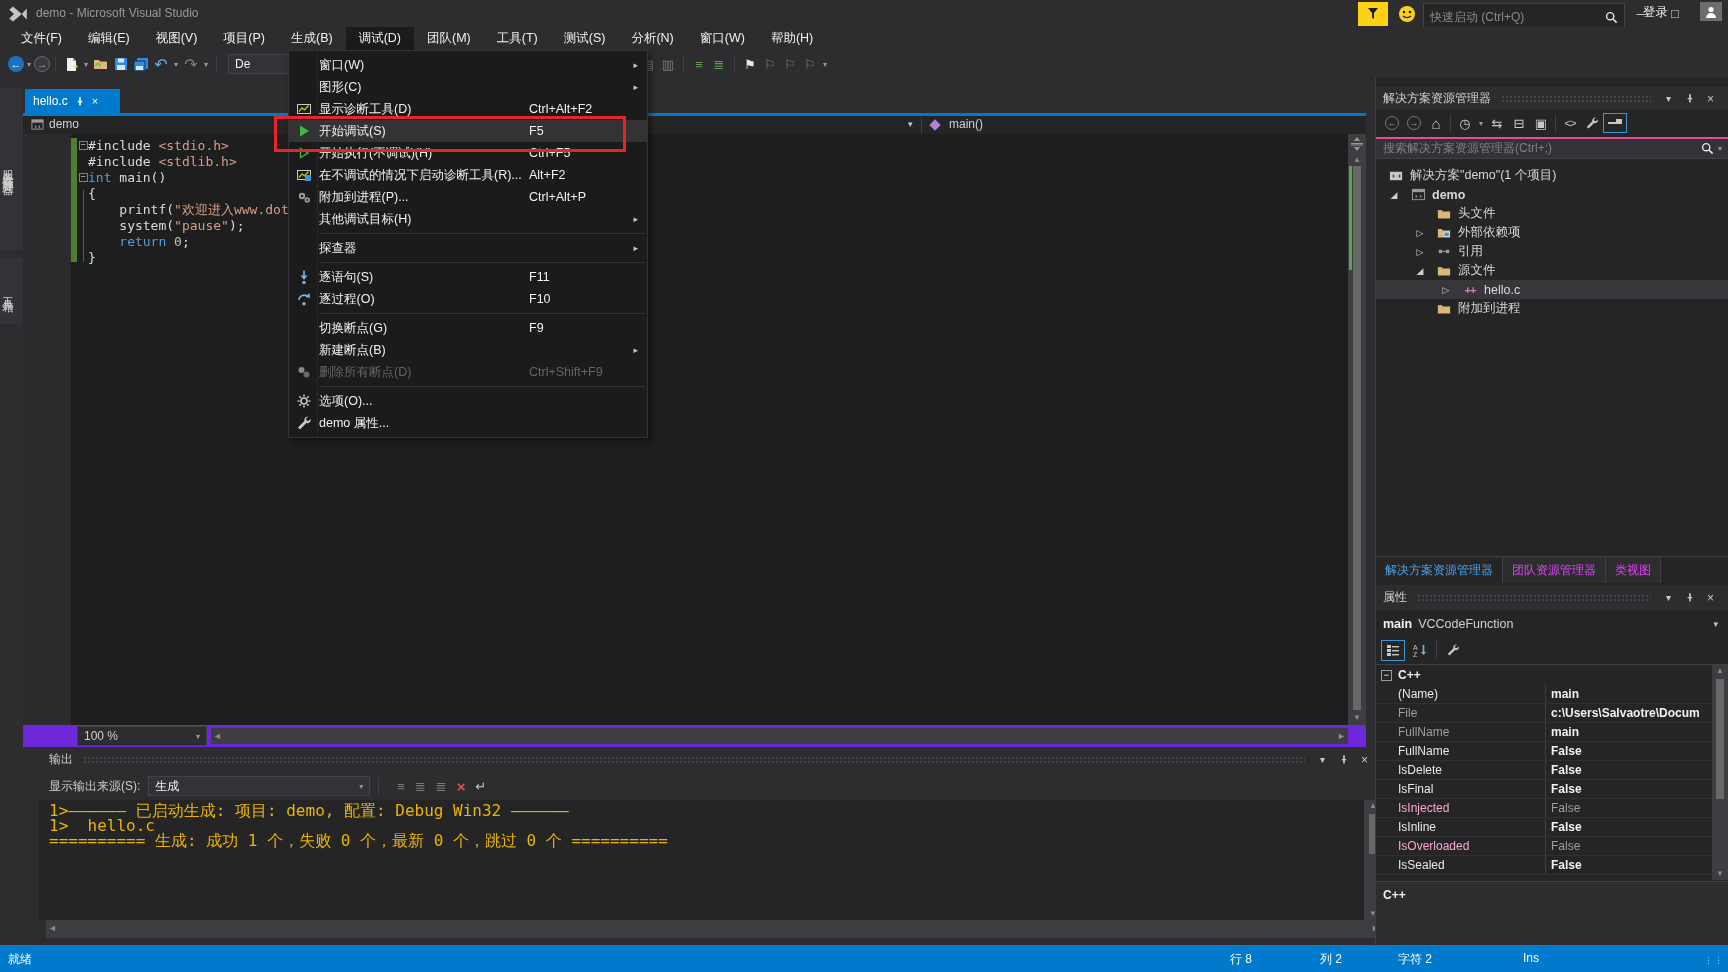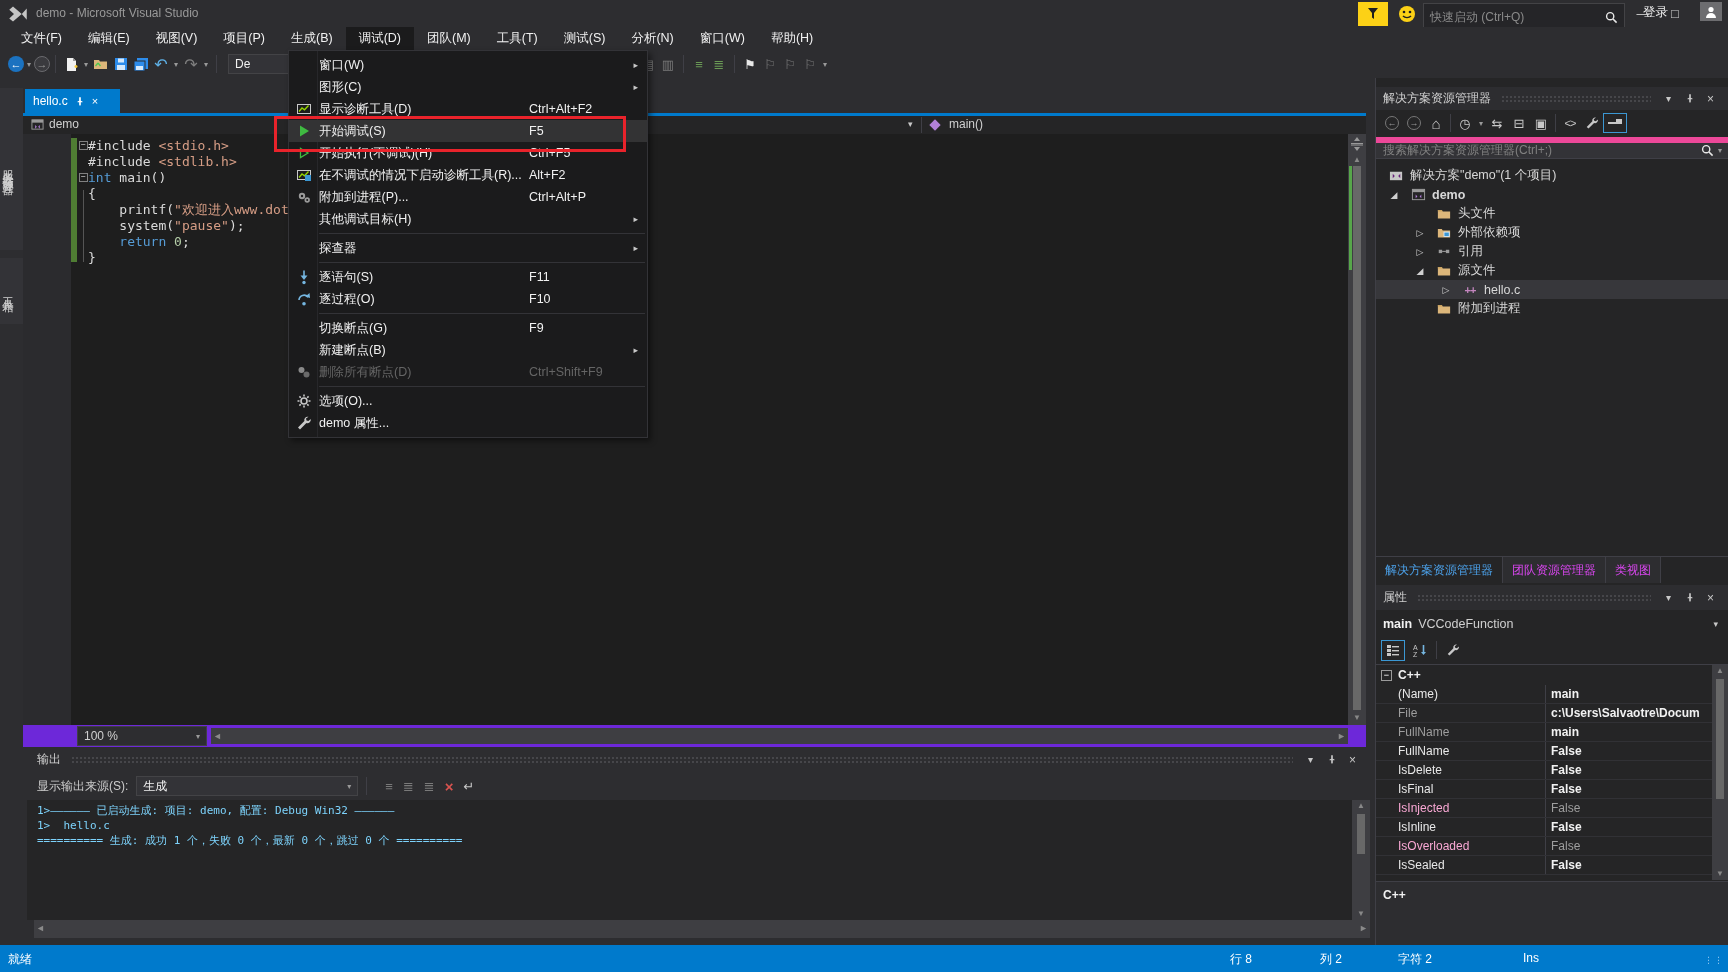--- a/index.html
+++ b/index.html
@@ -52,40 +52,40 @@
   .vs-grip{position:absolute;left:0;top:0;width:18px;height:20px;background:#3e3e42;color:#999;display:flex;align-items:center;justify-content:center;}
   .vs-up{position:absolute;left:0;top:20px;width:18px;height:12px;color:#888;font-size:8px;text-align:center;line-height:12px;}
   .vs-thumb{position:absolute;left:5px;top:32px;width:8px;height:544px;background:#686868;}
   .vs-green{position:absolute;left:1px;top:32px;width:3px;height:104px;background:#57a64a;}
   .vs-down{position:absolute;left:0;bottom:1px;width:18px;height:12px;color:#888;font-size:8px;text-align:center;line-height:12px;}
   .zoomrow{position:absolute;left:0;top:647px;width:100%;height:22px;background:#6d28d9;}
   .zoomcombo{position:absolute;left:54px;top:1px;width:130px;height:20px;background:#2d2d30;border:1px solid #3f3f46;box-sizing:border-box;display:flex;align-items:center;font-size:12px;color:#d0d0d0;padding:0 6px;justify-content:space-between;}
   .hscroll{position:absolute;left:188px;top:3px;width:1137px;height:16px;background:#3e3e42;color:#8a8a8a;}
   .hs-l{position:absolute;left:2px;top:0;font-size:9px;line-height:16px;} .hs-r{position:absolute;right:2px;top:0;font-size:9px;line-height:16px;}
   
-  .output{position:absolute;left:4px;top:669px;width:100%;height:198px;background:#2d2d30;}
+  .output{position:absolute;left:16px;top:669px;width:100%;height:198px;background:#2d2d30;}
   .pane-title{height:25px;display:flex;align-items:center;font-size:12px;color:#d0d0d0;padding-left:10px;position:relative;}
   .grip-dots{flex:1;height:8px;margin:0 10px;background-image:radial-gradient(#46464a 1px,transparent 1px);background-size:4px 4px;}
   .pane-btns{display:flex;align-items:center;gap:6px;margin-right:10px;color:#c8c8c8;}
   .pane-btn{width:15px;text-align:center;font-size:10px;}
   .out-toolbar{height:28px;display:flex;align-items:center;padding-left:10px;font-size:12px;color:#cccccc;}
   .out-combo{width:222px;height:20px;margin-left:8px;}
   .out-ico{margin-left:10px;font-size:13px;color:#7a7a7a;}
-  .out-content{position:absolute;left:0;top:53px;width:100%;height:120px;background:#252526;font-family:"DejaVu Sans Mono",monospace;font-size:11px;line-height:15px;color:#7dd3fc;padding:3px 0 0 10px;box-sizing:border-box;white-space:pre;}
+  .out-content{position:absolute;left:0;top:53px;width:100%;height:120px;background:#252526;font-family:"DejaVu Sans Mono",monospace;font-size:16px;line-height:15px;color:#eab308;padding:3px 0 0 10px;box-sizing:border-box;white-space:pre;}
   .out-vscroll{position:absolute;right:0;top:53px;width:18px;height:120px;background:#3e3e42;}
   .out-hscroll{position:absolute;left:7px;top:173px;width:1336px;height:18px;background:#3e3e42;color:#8a8a8a;}
   
   .rightpanel{position:absolute;left:1375px;top:78px;width:353px;height:867px;background:#252526;border-left:1px solid #3f3f46;box-sizing:border-box;}
   .rp-title{position:absolute;left:0;width:100%;height:23px;background:#2d2d30;display:flex;align-items:center;padding-left:7px;box-sizing:border-box;font-size:12px;color:#d0d0d0;}
   .se-toolbar{position:absolute;left:0;top:33px;width:100%;height:24px;display:flex;align-items:center;padding-left:5px;box-sizing:border-box;color:#c8c8c8;}
   .se-tbi{width:22px;height:20px;display:inline-flex;align-items:center;justify-content:center;font-size:13px;}
   .mini-circ{width:14px;height:14px;border-radius:50%;border:1px solid #777;box-sizing:border-box;display:inline-flex;align-items:center;justify-content:center;font-size:9px;color:#9a9a9a;}
   .toggle-sel{width:24px;height:20px;border:1px solid #3b97d3;box-sizing:border-box;display:inline-flex;align-items:center;justify-content:center;}
   .se-search{position:absolute;left:0;top:59px;width:100%;height:22px;background:#2d2d30;display:flex;align-items:center;}
-  .se-search .box{margin-left:0;width:100%;height:22px;background:#333337;border-top:6px solid #ec4899;border-bottom:1px solid #3f3f46;display:flex;align-items:center;padding:0 6px 0 7px;box-sizing:border-box;font-size:12px;color:#808080;}
+  .se-search .box{margin-left:0;width:100%;height:22px;background:#333337;border-top:2px solid #ec4899;border-bottom:1px solid #3f3f46;display:flex;align-items:center;padding:0 6px 0 7px;box-sizing:border-box;font-size:12px;color:#808080;}
   .se-tree{position:absolute;left:0;top:88px;width:100%;}
   .trow{height:19px;display:flex;align-items:center;font-size:12.5px;color:#d8d8d8;position:relative;}
   .trow.sel{background:#37373b;}
   .texp{position:absolute;font-size:9px;color:#d0d0d0;width:12px;text-align:center;}
   .ticon{position:absolute;width:16px;height:16px;display:inline-flex;align-items:center;justify-content:center;}
   .tlabel{position:absolute;white-space:nowrap;}
   .se-tabs{position:absolute;left:0;top:478px;width:100%;height:26px;border-top:1px solid #3f3f46;display:flex;font-size:12px;}
   .setab{display:flex;align-items:center;padding:0 9px;border-right:1px solid #3f3f46;color:#d946ef;background:#2d2d30;}
   .setab.active{color:#4ba0e8;background:#252526;}
   .pr-object{position:absolute;left:0;top:534px;width:100%;height:24px;display:flex;align-items:center;padding-left:7px;box-sizing:border-box;font-size:12.5px;color:#d0d0d0;}

